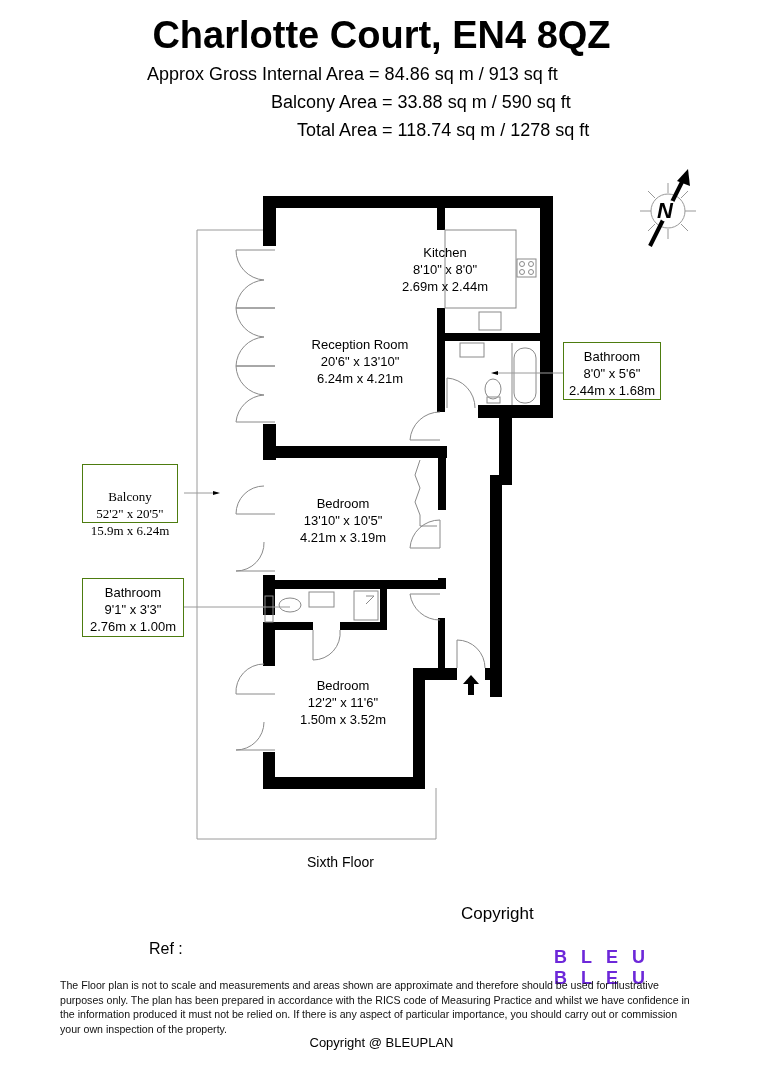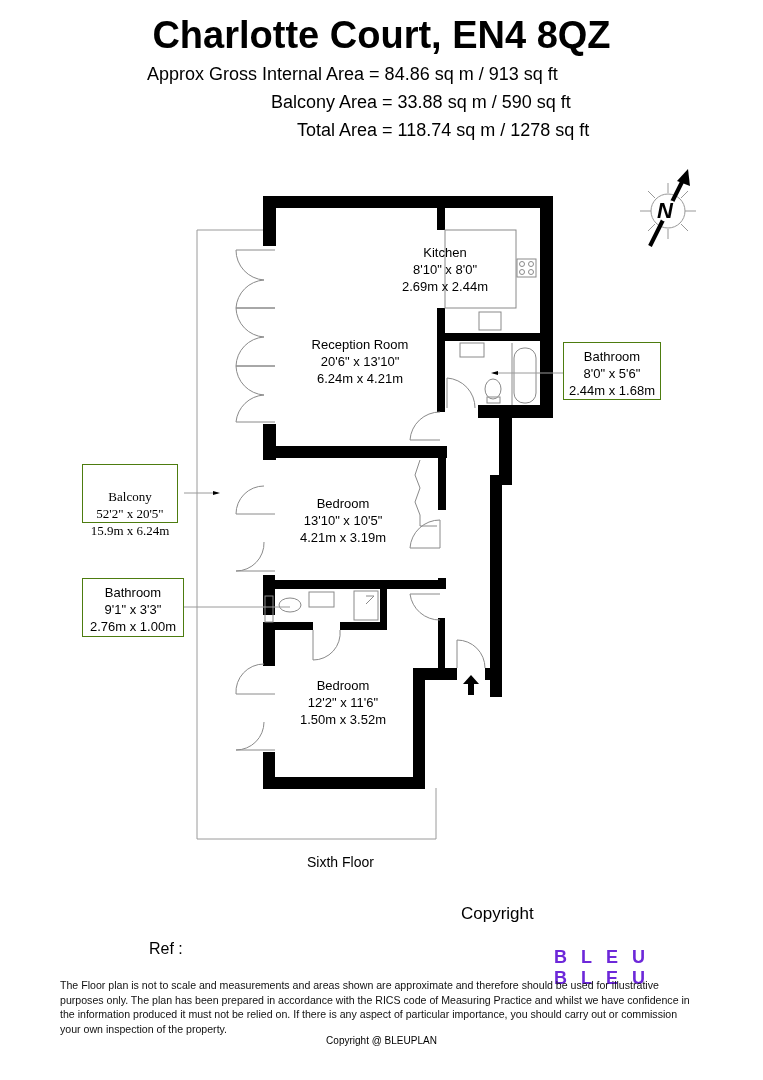--- a/index.html
+++ b/index.html
@@ -10,21 +10,21 @@
   #area-balcony { left:271px; top:92px; }
   #area-total { left:297px; top:120px;text-align:center; }
   svg.plan { position:absolute; left:0; top:0; }
   .room-label { position:absolute; text-align:center; font-size:13px; line-height:17px; white-space:nowrap; }
   .callout { position:absolute; border:1px solid #4d7c0f; background:#fff; text-align:center; font-size:13px; line-height:17px; box-sizing:border-box; }
   .floor-label { position:absolute; left:307px; top:854px; font-size:14px; }
   .ref { position:absolute; left:149px; top:940px; font-size:16px; }
   .copyright-label { position:absolute; left:461px; top:904px; font-size:17px; }
   .logo { position:absolute; left:554px; top:935px; font-weight:bold; font-size:18px; color:#6d28d9; letter-spacing:14px; line-height:21px;margin-top:12px; }
   .disclaimer { position:absolute; left:60px; width:640px; top:978px; text-align:left; font-size:10.6px; line-height:14.5px; color:#111; }
-  .copyright-footer { position:absolute; left:0; width:763px; top:1035px; text-align:center; font-size:10px; }
+  .copyright-footer { position:absolute; left:0; width:763px; top:1035px; text-align:center; font-size:13px; }
 </style>
 </head>
 <body>
 
 <div class="title">Charlotte Court, EN4 8QZ</div>
 <div class="area-line" id="area-gia">Approx Gross Internal Area = 84.86 sq m / 913 sq ft</div>
 <div class="area-line" id="area-balcony">Balcony Area = 33.88 sq m / 590 sq ft</div>
 <div class="area-line" id="area-total">Total Area = 118.74 sq m / 1278 sq ft</div>
 
 <svg class="plan" width="763" height="1080" viewBox="0 0 763 1080">

